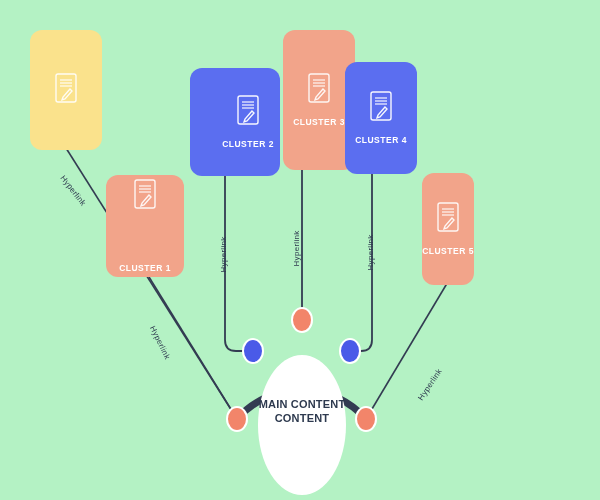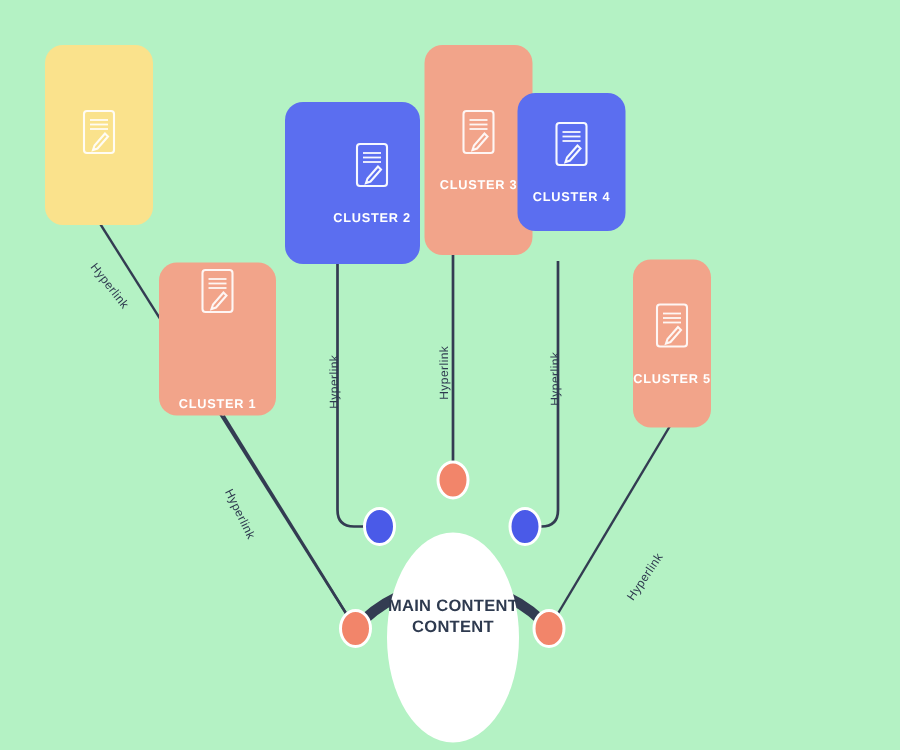--- a/index.html
+++ b/index.html
@@ -181,21 +181,21 @@
         <rect x="2" y="2" width="20" height="28" rx="2" fill="none" stroke="#ffffff" stroke-width="1.4" opacity="0.9"></rect>
         <line x1="6" y1="8" x2="18" y2="8" stroke="#ffffff" stroke-width="1.2" opacity="0.9"></line>
         <line x1="6" y1="11" x2="18" y2="11" stroke="#ffffff" stroke-width="1.2" opacity="0.9"></line>
         <line x1="6" y1="14" x2="18" y2="14" stroke="#ffffff" stroke-width="1.2" opacity="0.9"></line>
         <path d="M 16 17 L 9 25 L 8 28 L 11 27 L 18 19 Z" fill="none" stroke="#ffffff" stroke-width="1.4" opacity="0.9"></path>
       </svg>
     </span>
     <span class="card-label">CLUSTER 3</span>
   </div>
 
-  <div class="card blue" style="left:345px; top:62px; width:72px; height:92px;">
+  <div class="card blue" style="left:345px; top:62px; width:72px; height:112px;">
     <span class="doc-icon">
       <svg width="24" height="32" viewBox="0 0 24 32">
         <rect x="2" y="2" width="20" height="28" rx="2" fill="none" stroke="#ffffff" stroke-width="1.4" opacity="0.95"></rect>
         <line x1="6" y1="8" x2="18" y2="8" stroke="#ffffff" stroke-width="1.2" opacity="0.95"></line>
         <line x1="6" y1="11" x2="18" y2="11" stroke="#ffffff" stroke-width="1.2" opacity="0.95"></line>
         <line x1="6" y1="14" x2="18" y2="14" stroke="#ffffff" stroke-width="1.2" opacity="0.95"></line>
         <path d="M 16 17 L 9 25 L 8 28 L 11 27 L 18 19 Z" fill="none" stroke="#ffffff" stroke-width="1.4" opacity="0.95"></path>
       </svg>
     </span>
     <span class="card-label">CLUSTER 4</span>

